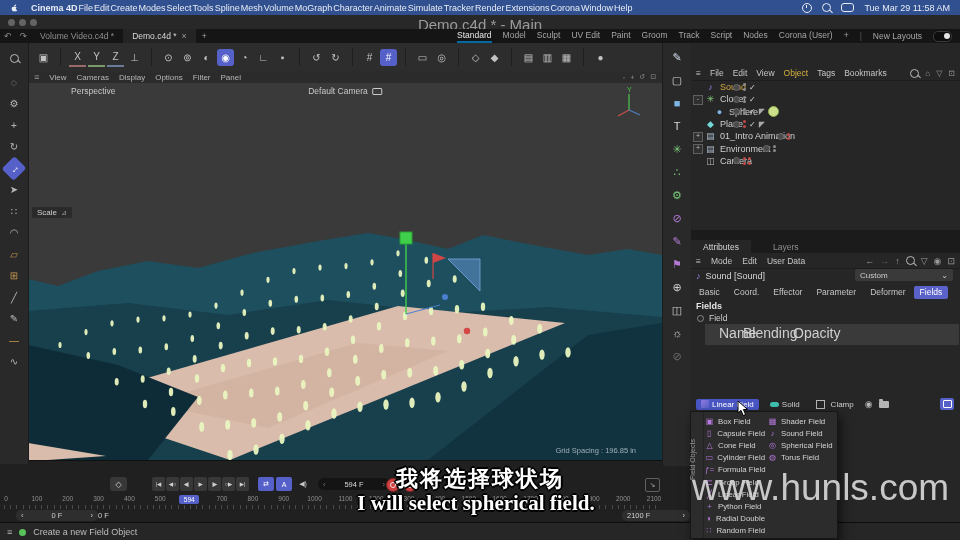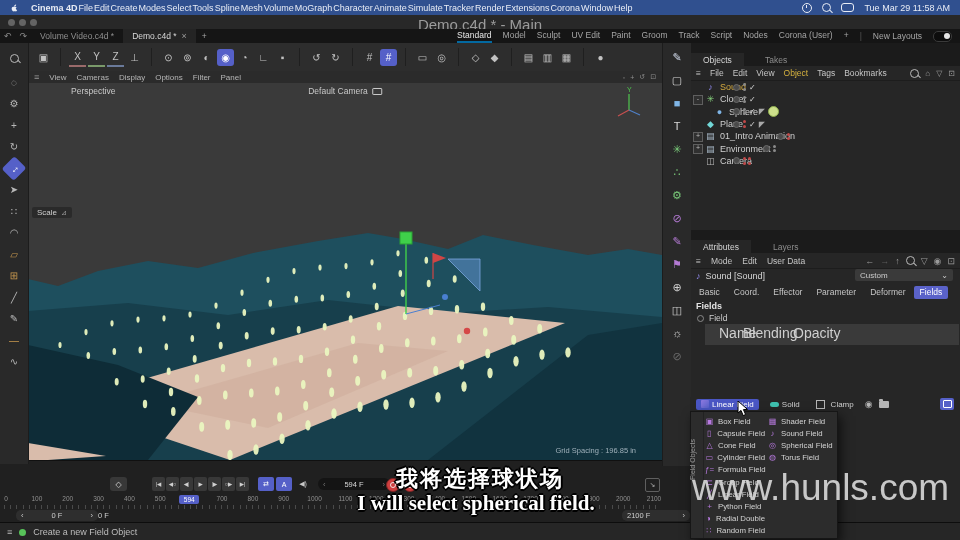--- a/index.html
+++ b/index.html
@@ -466,24 +466,20 @@
         <span class="cam-ico"></span>
       </span>
     <span class="scale-hint">
         <span>Scale</span>
         <span style="font-size:7px;color:#9a9a9a;">⊿</span>
       </span>
   </div>
 </div>
 
 <div class="panel">
-  <div class="pn-tabs">
-    <span class="pn-tab act" style="left:0;">Objects</span>
-    <span class="pn-tab" style="left:62px;">Takes</span>
-  </div>
   <div class="om-menu">
     <span>≡</span>
     <span id="om-menu-items" style="display:flex;gap:9px;">
         <span>File</span>
         <span>Edit</span>
         <span>View</span>
         <span class="yellow">Object</span>
         <span>Tags</span>
         <span>Bookmarks</span>
       </span>

